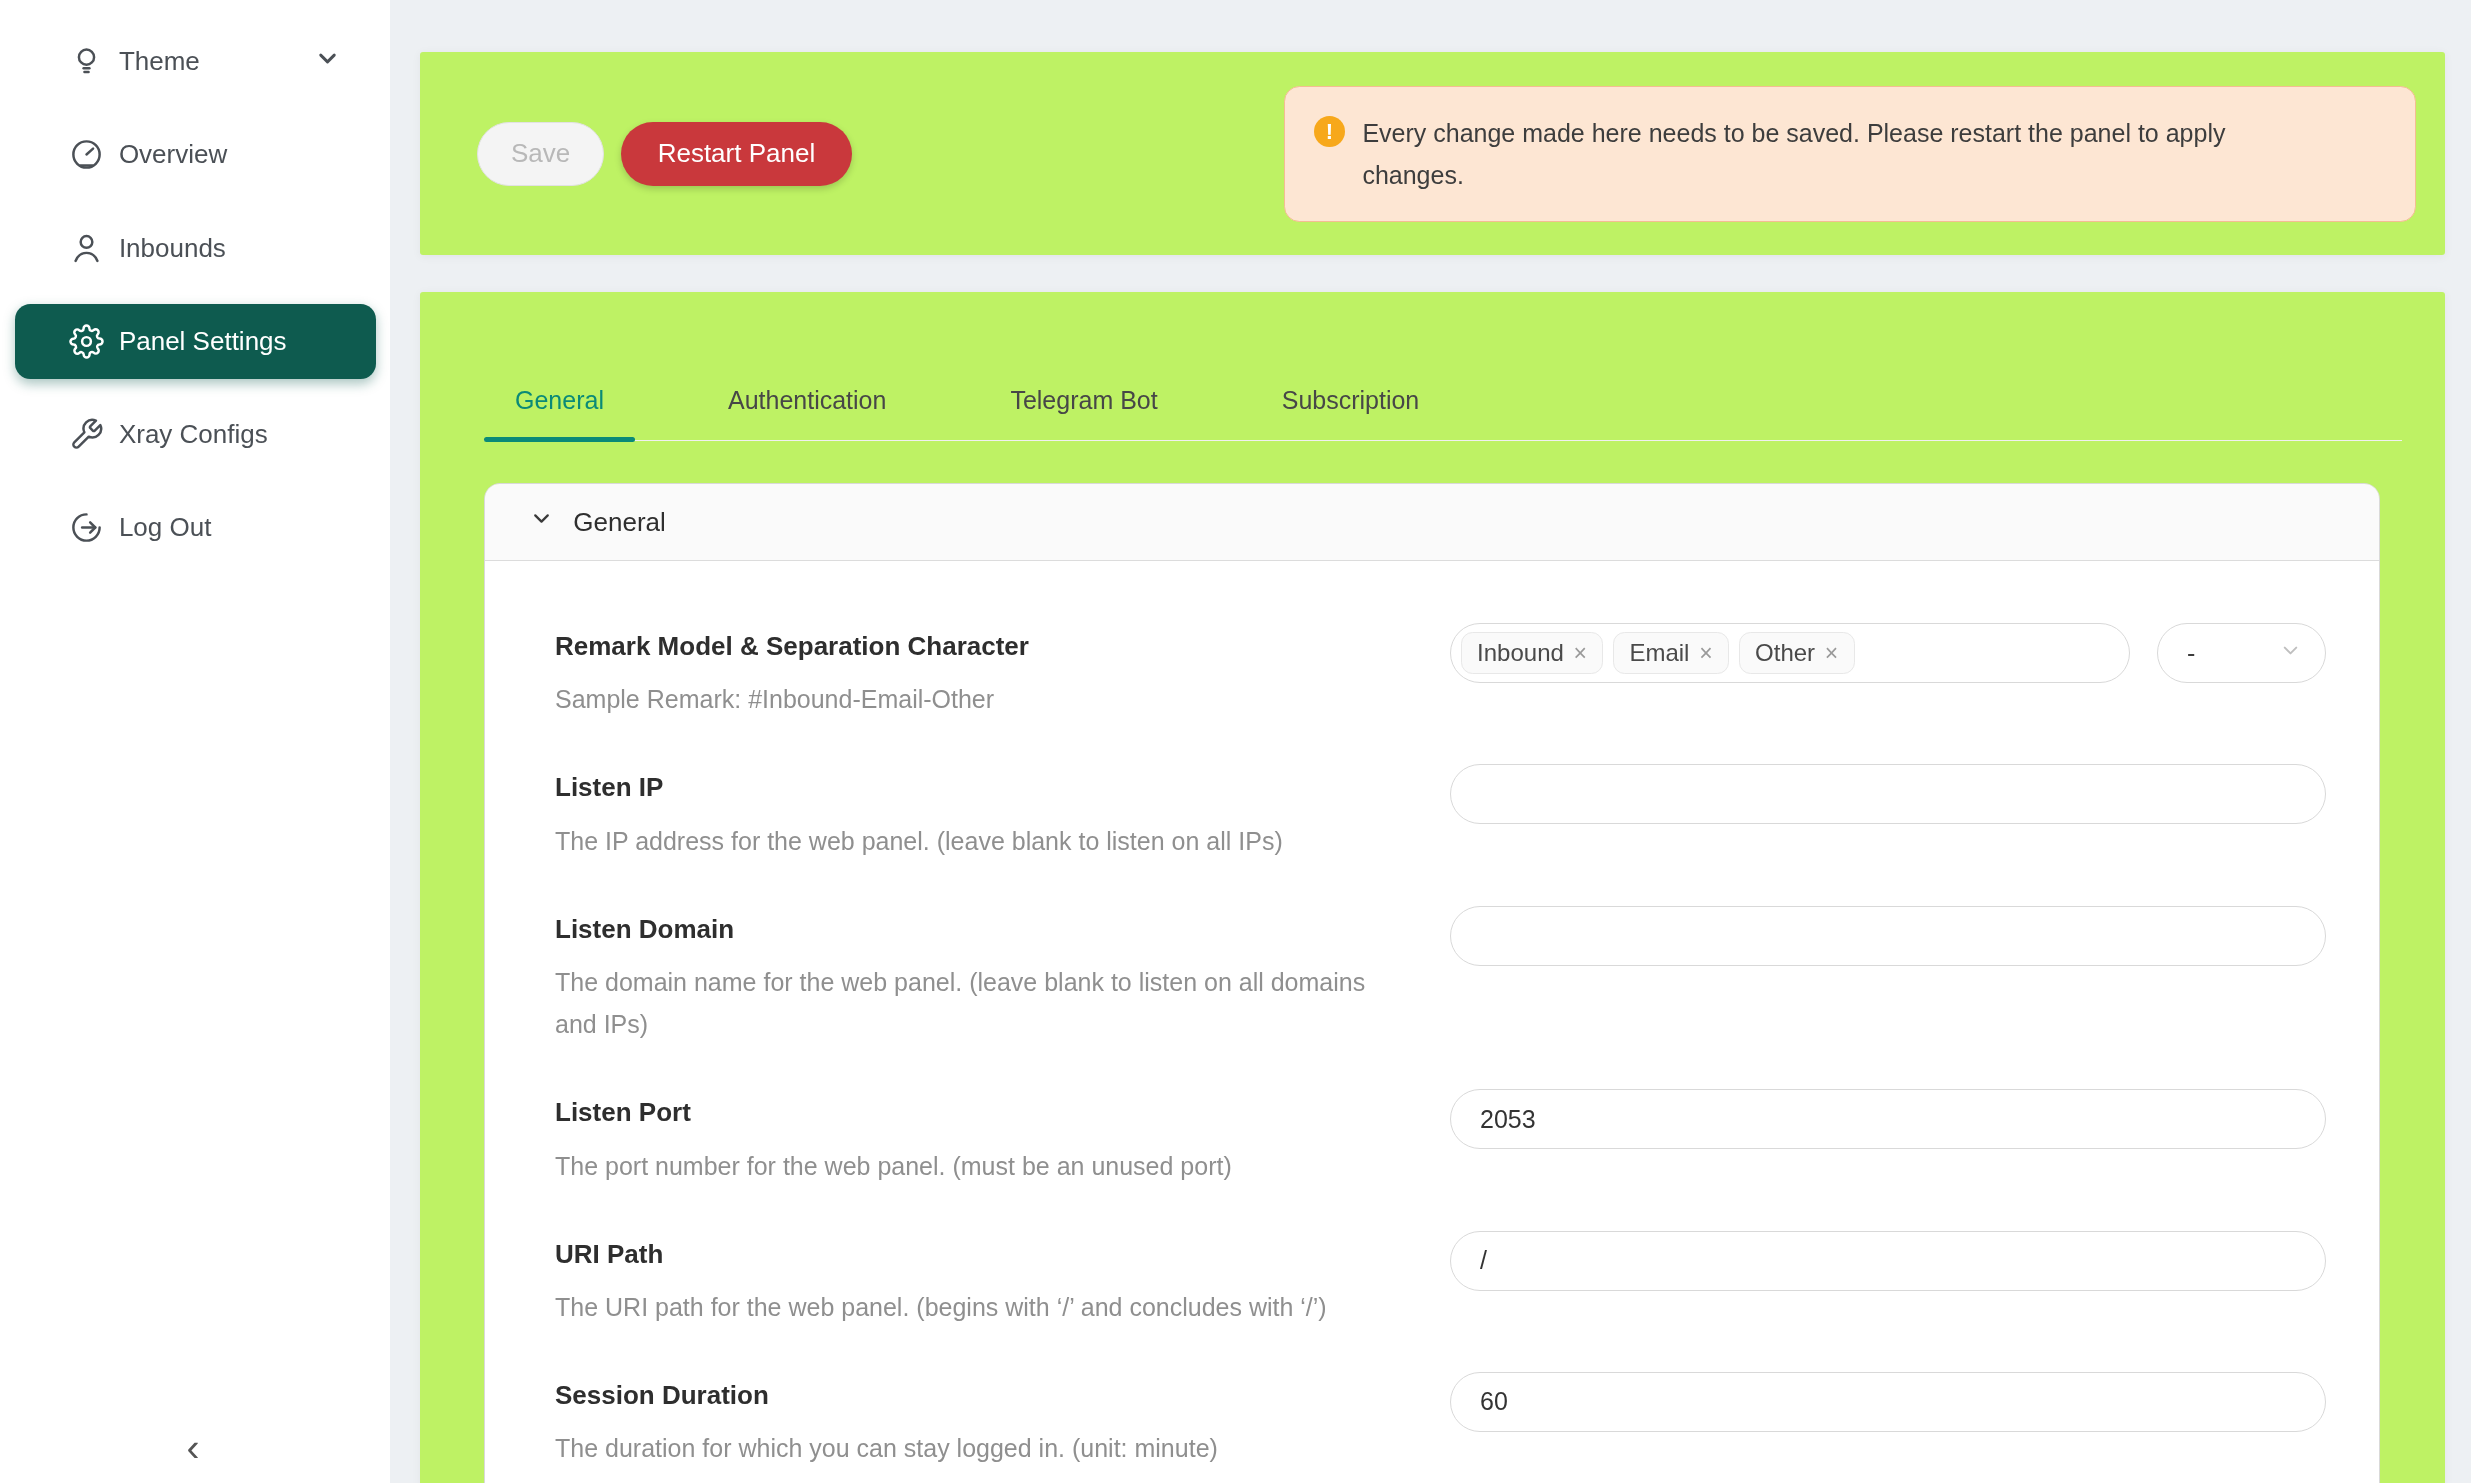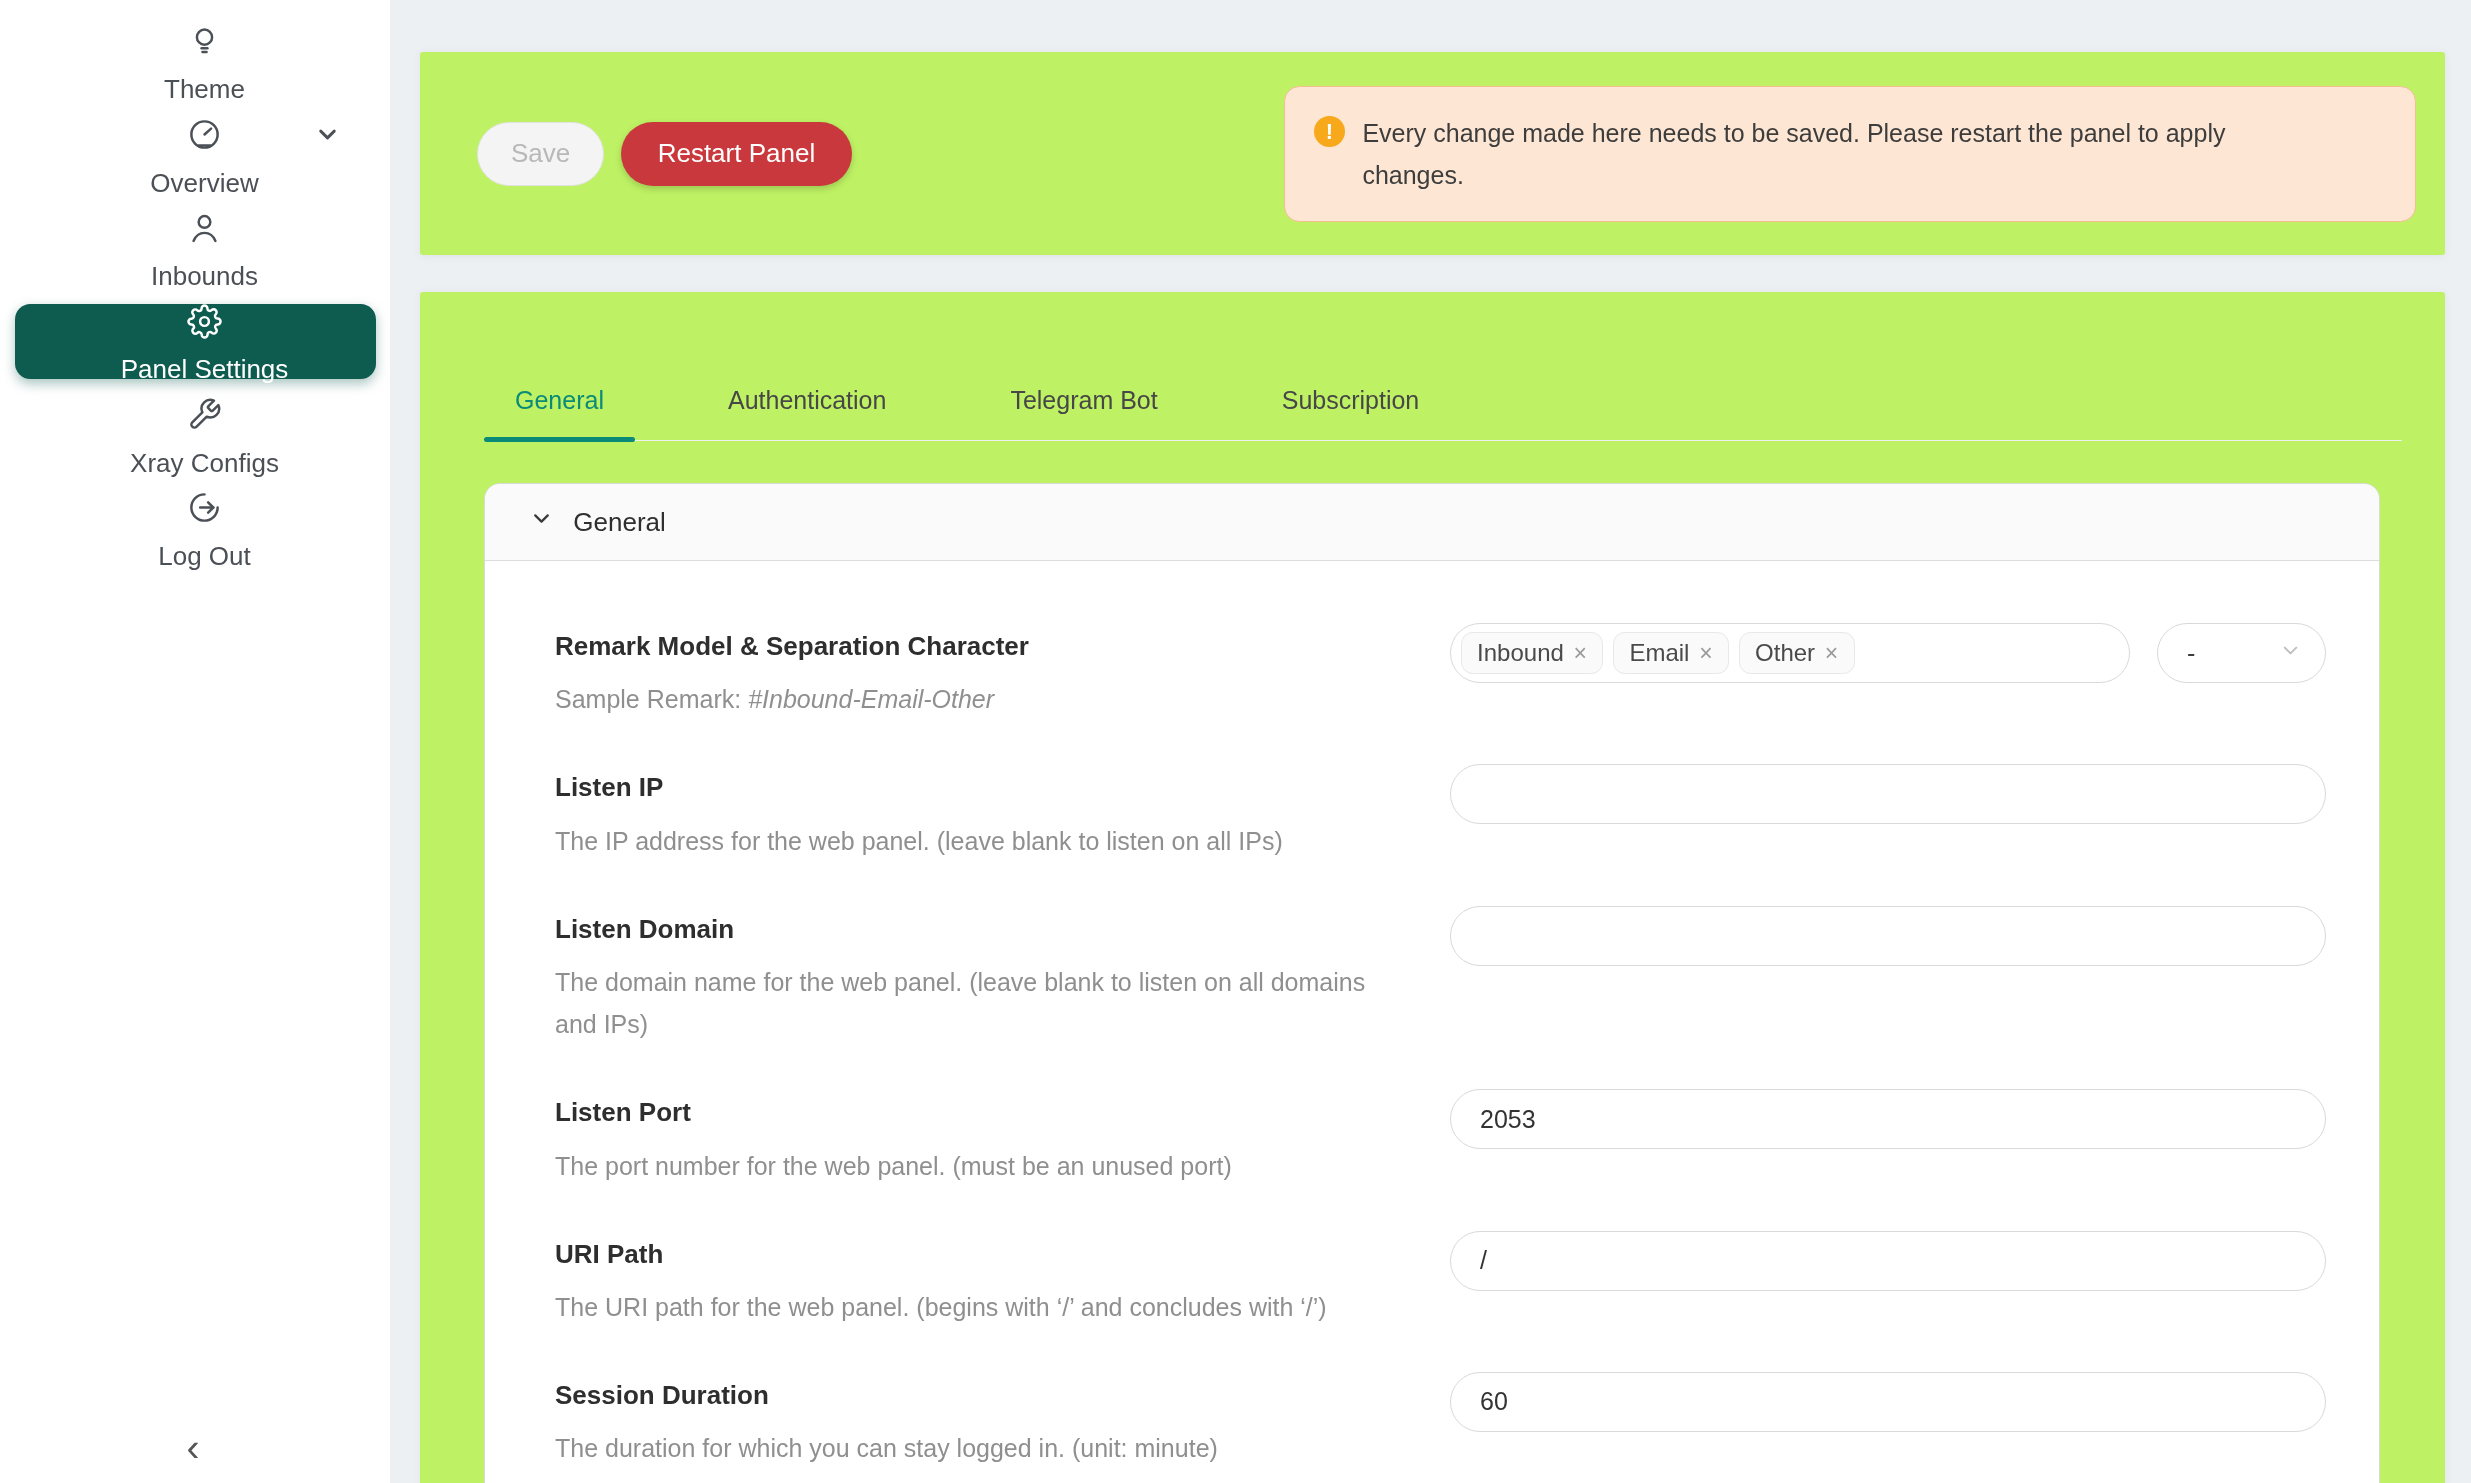--- a/index.html
+++ b/index.html
@@ -13,21 +13,21 @@
 
   
   .sidebar {
     width:390px; background:#ffffff; height:100%;
     flex-shrink:0; position:relative; padding-top:24px;
   }
   .side-item {
     display:flex; align-items:center;
     height:75px; margin:0 14.5px 18.3px 14.5px;
     padding:0 35px 0 54px; border-radius:15.4px;
-    font-size:26px; color:#4b5056; cursor:pointer; gap:15.4px;flex-direction:column;
+    font-size:26px; color:#4b5056; cursor:pointer; gap:15.4px;
   }
   .side-item .ic { width:35px; height:35px; flex-shrink:0; display:flex; align-items:center; justify-content:center; }
   .side-item svg { width:35px; height:35px; stroke:#4b5056; fill:none; stroke-width:1.7; stroke-linecap:round; stroke-linejoin:round; }
   .side-item.active { background:#0e5b4f; color:#ffffff; box-shadow:0 4.8px 11.6px rgba(14,91,79,.35); }
   .side-item.active svg { stroke:#ffffff; }
   .side-item .trail { margin-left:auto; }
   .side-item .trail svg { width:27px; height:27px; stroke-width:2.6; }
   .side-collapse {
     position:absolute; left:166px; bottom:7.7px;
     font-size:39px; color:#555; cursor:pointer;
@@ -79,21 +79,21 @@
     font-size:26px; color:#2f2f2f;
   }
   .collapse-header svg { width:25px; height:25px; stroke:#3a3a3a; fill:none; stroke-width:2.2; stroke-linecap:round; stroke-linejoin:round; }
 
   .collapse-content { padding:62px 53px 77px 70px; background:#fff; }
 
   .row { display:flex; align-items:flex-start; margin-bottom:44px; }
   .row-left { width:895px; flex-shrink:0; padding-right:39px;margin-top:8px; }
   .f-label { font-size:26px; font-weight:bold; color:#2e2e2e; }
   .f-desc { margin-top:16.4px; font-size:25px; color:#8f8f8f; line-height:42px; }
-  .f-desc .italic { font-style:italic; }
+  .f-desc .italic { }
   .row-right { flex:1; display:flex; align-items:flex-start; }
 
   .text-input {
     width:100%; height:60px; border:1.9px solid #d9d9d9; border-radius:30px;
     font-family:Liberation Sans, sans-serif; font-size:25px; color:#333; padding:0 29px; outline:none; background:#fff;
   }
 
   .multiselect {
     width:680px; height:60px; border:1.9px solid #d9d9d9; border-radius:30px;
     display:flex; align-items:center; padding:0 9.7px; gap:9.7px; background:#fff; cursor:text;

